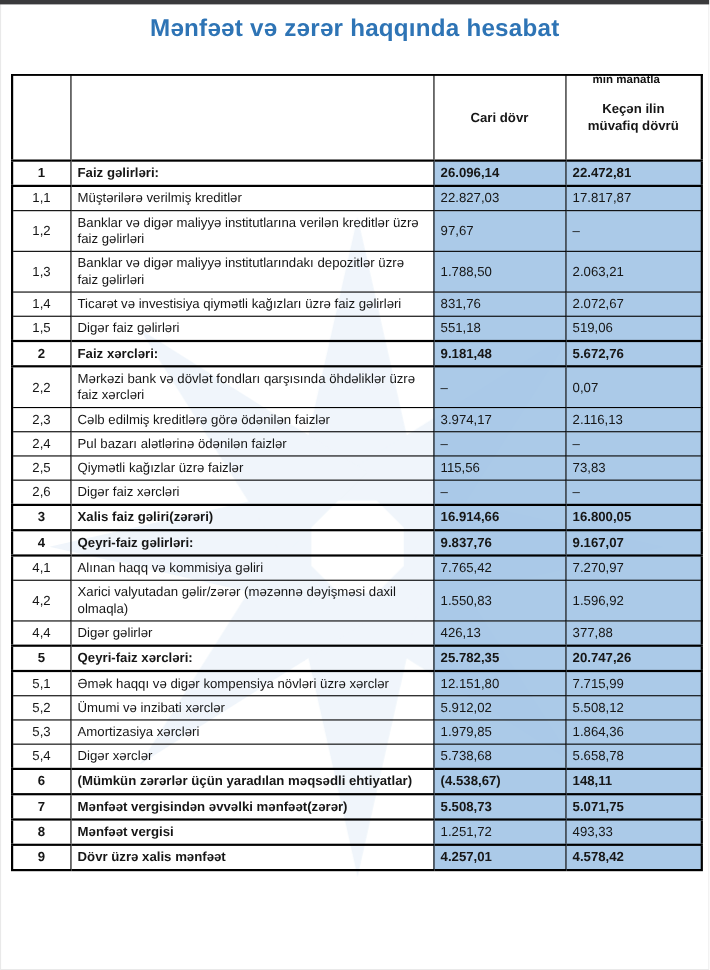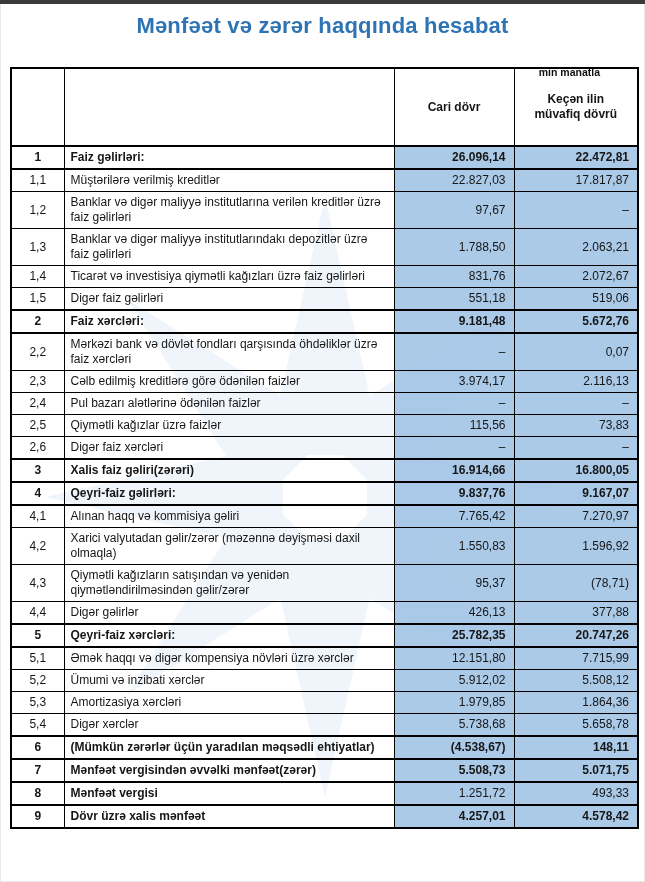--- a/index.html
+++ b/index.html
@@ -76,21 +76,20 @@
     height:78px;
     font-weight:700;
     text-align:center;
     border-bottom:2px solid var(--border);
     background:transparent;
     padding:4px 14px;
   }
   td.no{text-align:center;}
   td.num{
     background:rgba(159,195,229,0.88);
-    text-align:right;
     padding-right:8px;
     white-space:nowrap;
   }
   tr.total td{
     font-weight:700;
     border-top-width:2px;
     border-bottom-width:2px;
   }
   tr.total-mixed td.no,
   tr.total-mixed td.label{
@@ -244,26 +243,20 @@
     <td class="num">7.765,42</td>
     <td class="num">7.270,97</td>
   </tr>
           <tr class="item">
     <td class="no">4,2</td>
     <td class="label">Xarici valyutadan gəlir/zərər (məzənnə dəyişməsi daxil olmaqla)</td>
     <td class="num">1.550,83</td>
     <td class="num">1.596,92</td>
   </tr>
           <tr class="item">
-    <td class="no">4,3</td>
-    <td class="label">Qiymətli kağızların satışından və yenidən qiymətləndirilməsindən gəlir/zərər</td>
-    <td class="num">95,37</td>
-    <td class="num">(78,71)</td>
-  </tr>
-          <tr class="item">
     <td class="no">4,4</td>
     <td class="label">Digər gəlirlər</td>
     <td class="num">426,13</td>
     <td class="num">377,88</td>
   </tr>
           <tr class="total">
     <td class="no">5</td>
     <td class="label">Qeyri-faiz xərcləri:</td>
     <td class="num">25.782,35</td>
     <td class="num">20.747,26</td>

